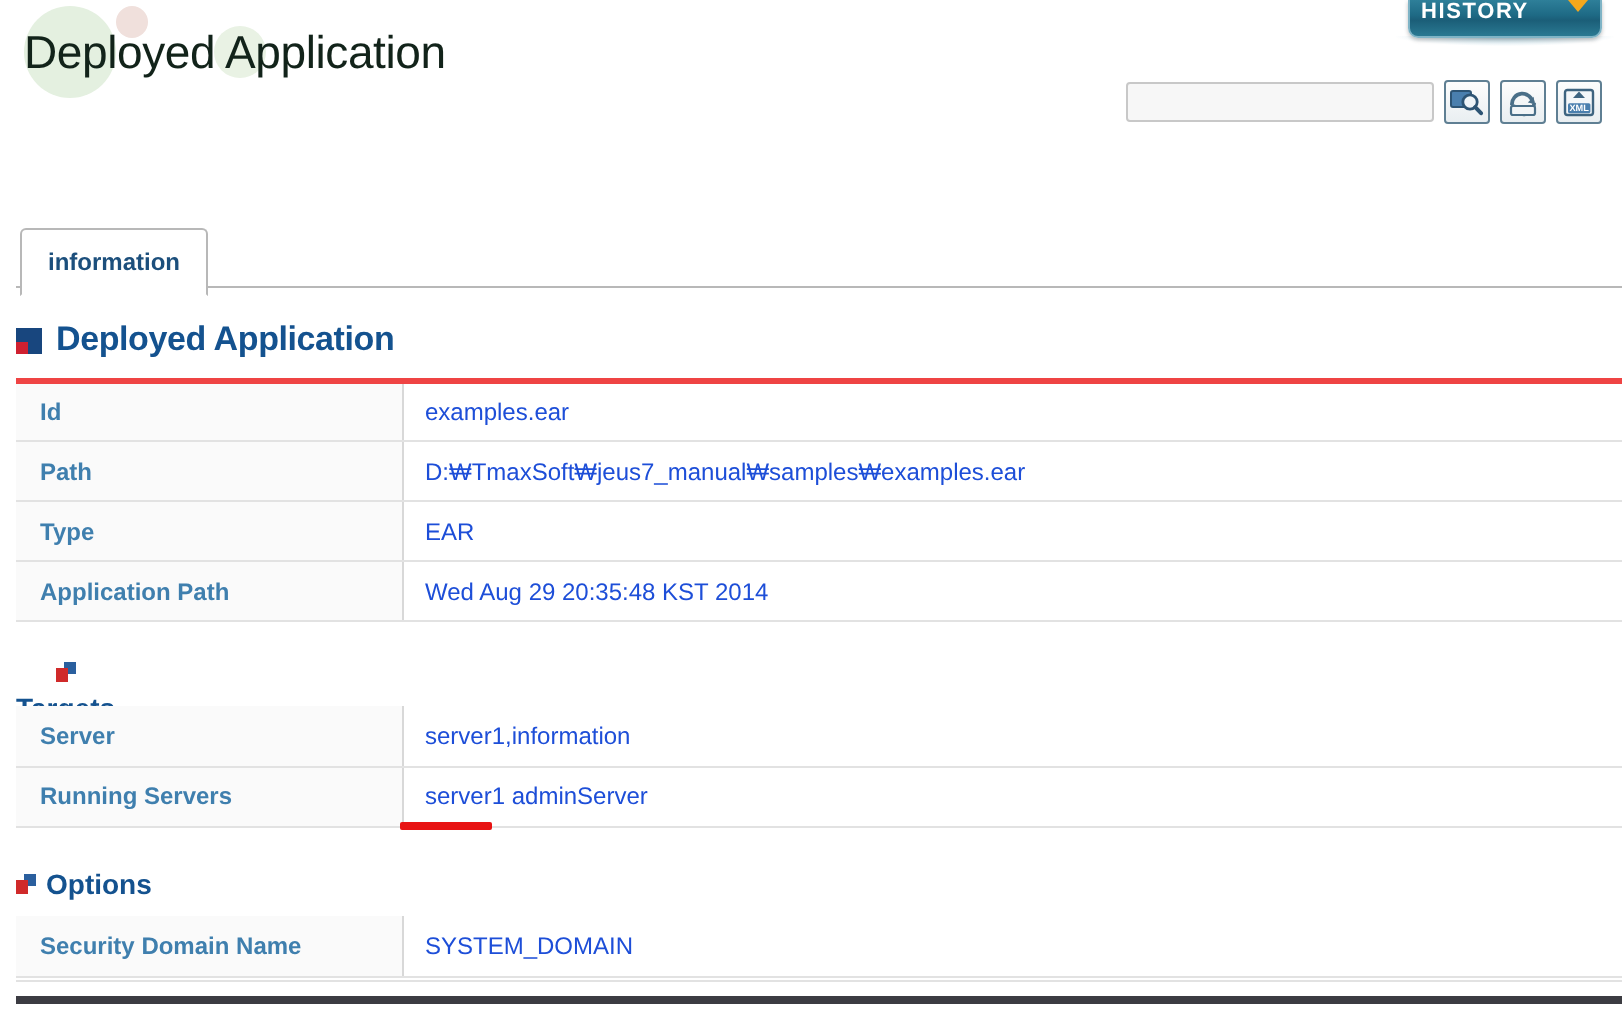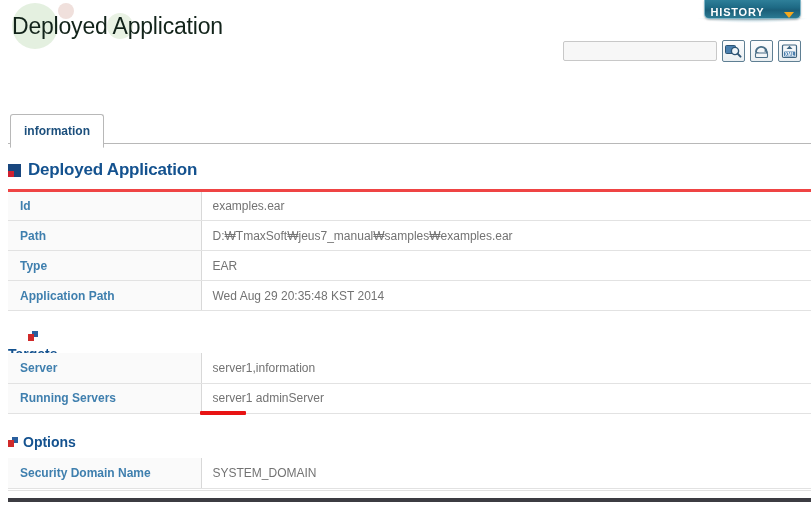--- a/index.html
+++ b/index.html
@@ -46,21 +46,21 @@
     position: absolute;
     right: 10px;
     top: 0px;
     width: 97px;
     height: 19px;
     border-radius: 0 0 5px 5px;
     background: linear-gradient(180deg, #2e7f99 0%, #1e6a85 42%, #1b5e78 56%, #2a7992 100%);
     border: 1px solid #7fb4c6;
     border-top: none;
     display: flex;
-    align-items: flex-end;
+    align-items: flex-start;
     justify-content: center;
     gap: 20px;
     box-shadow: 0 1px 2px rgba(0,0,0,0.25);
   }
   .history-tab .label {
     color: #ffffff;
     font-size: 11px;
     font-weight: bold;
     letter-spacing: 0.8px;
   }
@@ -248,21 +248,21 @@
   }
   .data-table td.k {
     width: 193px;
     background: #fafafa;
     color: #3f7fae;
     font-weight: bold;
     padding-left: 12px;
     border-right: 1px solid #d8d8d8;
   }
   .data-table td.v {
-    color: #737373;
+    color: #1d4ed8;
     padding-left: 11px;
   }
 
   
   .annot {
     position: absolute;
     left: 200px;
     top: 411px;
     width: 46px;
     height: 4px;

